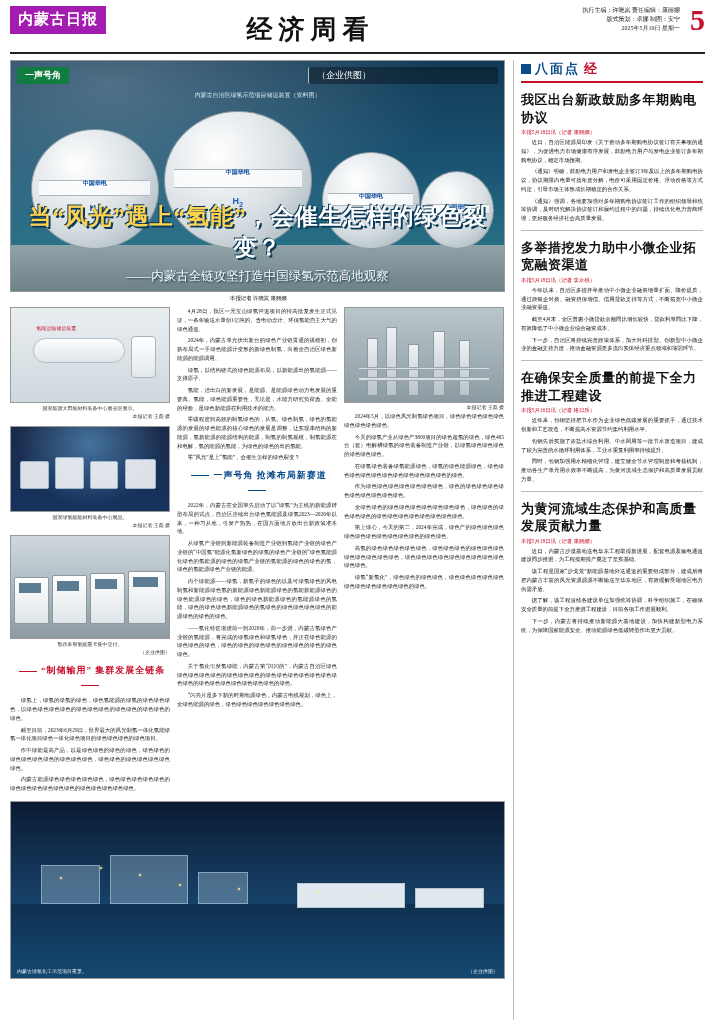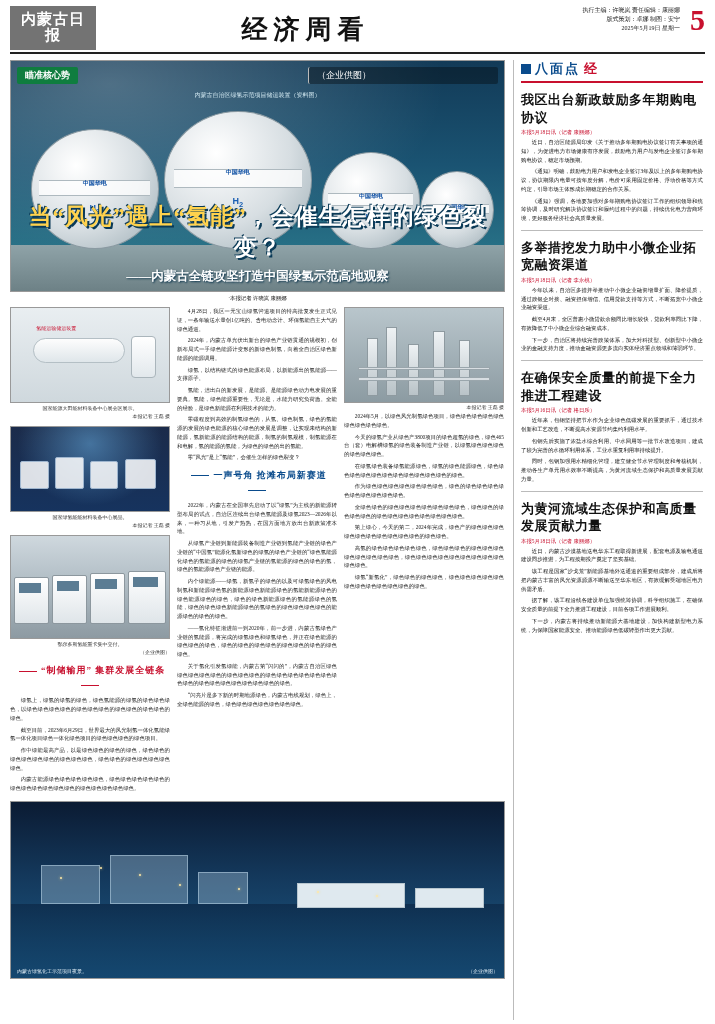--- a/index.html
+++ b/index.html
@@ -15,23 +15,23 @@
   .page { width:715px; height:1024px; position:relative; padding: 6px 10px 0 10px; }
 
   
   .masthead {
     display:flex; align-items:flex-start; justify-content:space-between;
     border-bottom: 2px solid #222;
     padding-bottom: 4px;
     height: 48px;
   }
   .logo {
-    background:#737373; color:#fff; font-weight:bold;
+    background:#a21caf; color:#fff; font-weight:bold;
     font-size: 15px; letter-spacing:1px; padding:6px 6px 6px 6px;
-    line-height: 1.05; width: 86px; text-align:center;
+    line-height: 1.05; width: 96px; text-align:center;
     font-family:"Liberation Serif", serif;
   }
   .logo span { display:block; }
   .masthead-center {
     flex:1; text-align:center; font-size: 26px; font-weight:bold;
     letter-spacing: 6px; padding-top: 6px;
   }
   .masthead-right { text-align:right; font-size:6px; line-height:1.5; color:#222; min-width:190px; display:flex; align-items:flex-start; justify-content:flex-end; gap:6px;}
   .mr-lines div { white-space:nowrap; }
   .pagenum { font-size:30px; font-weight:bold; color:#c8102e; line-height:0.9; padding-left:4px;}
@@ -69,21 +69,21 @@
     position:absolute; left:0; right:0; bottom:28px; text-align:center;
   }
   .hero-title {
     display:inline-block; color:#fff; font-weight:bold; font-size:23px;
     text-shadow: 2px 2px 0 #0a3a57, -1px -1px 0 #0a3a57;
     letter-spacing:1px;
   }
   .hero-title em { font-style:normal; color:#ffd24d; }
   .hero-sub {
     position:absolute; left:0; right:0; bottom:6px; text-align:center;
-    color:#fff; font-size:12.5px; font-weight:bold; text-shadow:1px 1px 2px #06304a;
+    color:#fff; font-size:12.5px; font-weight:normal; text-shadow:1px 1px 2px #06304a;
   }
   .corner-tag {
     position:absolute; left:6px; top:6px; background:#0f7d3f; color:#fff;
     font-size:9px; padding:2px 8px; border-radius:2px; font-weight:bold;
   }
   .corner-tag.right { left:auto; right:6px; background:rgba(0,0,0,.35); font-weight:normal;}
   .hero-caption-top { position:absolute; left:0; right:0; top:30px; text-align:center; color:#cfe6ef; font-size:6px;}
 
   
   .cols { display:flex; gap:7px; margin-top:5px; }
@@ -181,21 +181,21 @@
         <div class="tank" style="left:63%; width:20%; height:42%;">
           <div class="band"></div>
           <div class="lbl">中国华电</div>
           <div class="h2">H<sub>2</sub></div>
         </div>
         <div class="tank" style="left:83%; width:15%; height:34%;">
           <div class="band"></div>
           <div class="lbl">中国华电</div>
         </div>
 
-        <div class="corner-tag">瞄准核心势</div>
+        <div class="corner-tag">一声号角</div>
         <div class="corner-tag right">（企业供图）</div>
         <div class="hero-caption-top">内蒙古自治区绿氢示范项目储运装置（资料图）</div>
 
         <div class="title-band">
           <div class="hero-title">
             <em>当“风光”遇上“氢能”</em><span>，会催生怎样的绿色裂变？</span>
           </div>
         </div>
         <div class="hero-sub">——内蒙古全链攻坚打造中国绿氢示范高地观察</div>
       </div>

